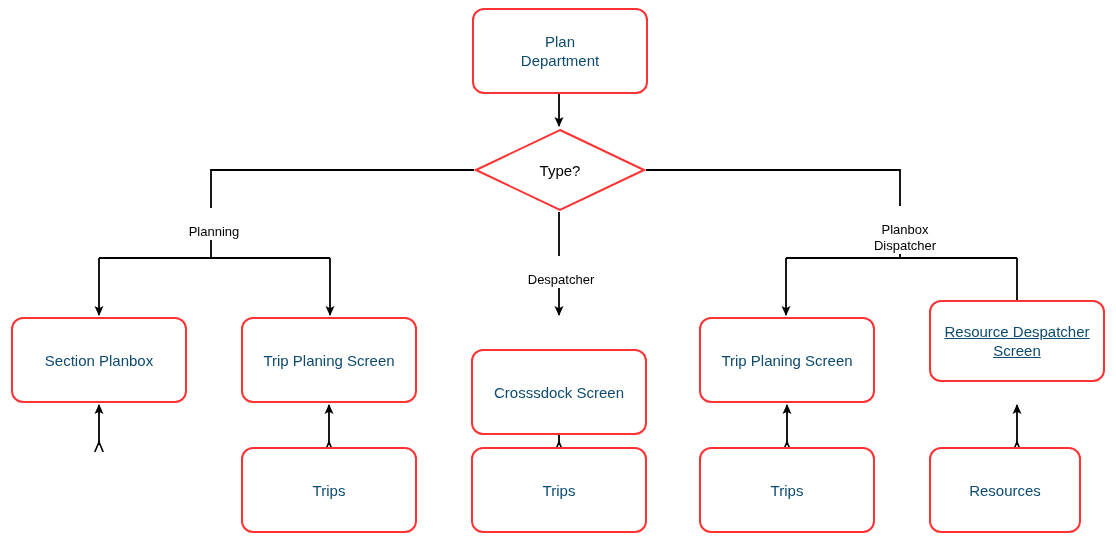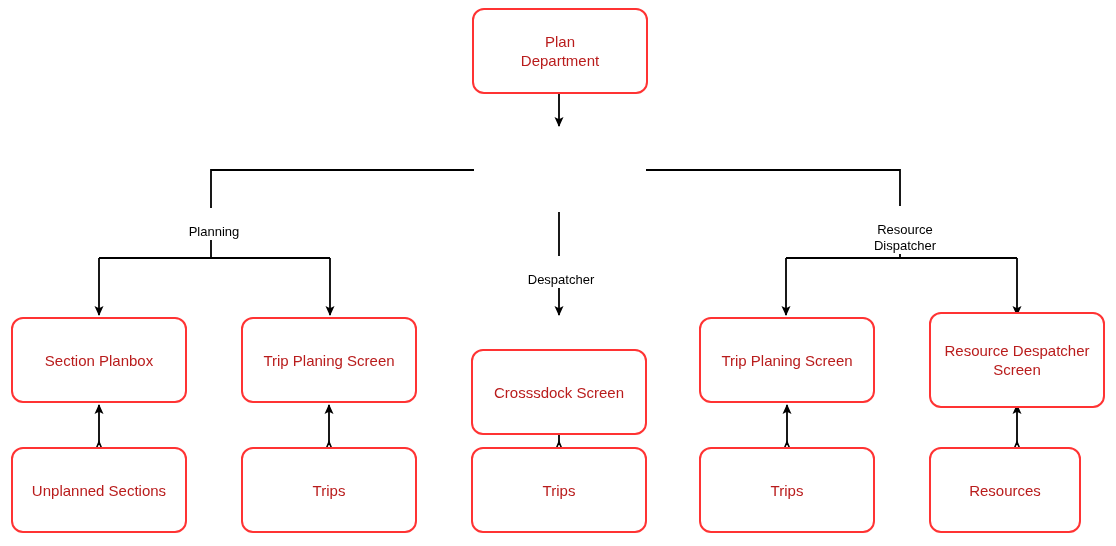--- a/index.html
+++ b/index.html
@@ -26,21 +26,21 @@
   .node {
     position: absolute;
     box-sizing: border-box;
     border: 2px solid #ff3333;
     border-radius: 12px;
     background: #ffffff;
     display: flex;
     align-items: center;
     justify-content: center;
     text-align: center;
-    color: #b91c1c;
+    color: #0c4a6e;
     font-size: 15px;
     line-height: 19px;
     z-index: 3;
   }
   .node-label {
     display: block;
     white-space: pre-line;
     padding: 0 6px;
   }
   .diamond-wrap {
@@ -117,52 +117,55 @@
       <path d="M1017,445 L1017,405" marker-end="url(#arrow-filled)"></path>
       <path d="M1017,445 L1017,443" marker-end="url(#arrow-open)"></path>
     </g>
   </svg>
 
   <div class="node" style="left:472px;top:8px;width:176px;height:86px;">
     <span class="node-label">Plan
 Department</span>
   </div>
 
+  <div class="diamond-wrap" style="left:474px;top:128px;width:172px;height:84px;">
+    <svg width="172" height="84" viewBox="0 0 172 84">
+      <polygon points="86,2 170,42 86,82 2,42" fill="#ffffff" stroke="#ff3333" stroke-width="2"></polygon>
+    </svg>
+    <div class="diamond-text">Type?</div>
+  </div>
 
   <div class="edge-label" style="left:178px;top:208px;width:66px;">
     <span>Planning</span>
   </div>
   <div class="edge-label" style="left:518px;top:256px;width:80px;">
     <span>Despatcher</span>
   </div>
   <div class="edge-label" style="left:856px;top:206px;width:92px;">
-    <span>Resource
+    <span>Planbox
 Dispatcher</span>
   </div>
 
   <div class="node" style="left:11px;top:317px;width:176px;height:86px;">
     <span class="node-label">Section Planbox</span>
   </div>
   <div class="node" style="left:241px;top:317px;width:176px;height:86px;">
     <span class="node-label">Trip Planing Screen</span>
   </div>
   <div class="node" style="left:471px;top:317px;width:176px;height:86px;margin-top:32px;">
     <span class="node-label">Crosssdock Screen</span>
   </div>
   <div class="node" style="left:699px;top:317px;width:176px;height:86px;">
     <span class="node-label">Trip Planing Screen</span>
   </div>
-  <div class="node" style="left:929px;top:312px;width:176px;height:96px;">
+  <div class="node" style="left:929px;top:300px;width:176px;height:82px;text-decoration:underline;">
     <span class="node-label">Resource Despatcher
 Screen</span>
   </div>
 
-  <div class="node" style="left:11px;top:447px;width:176px;height:86px;">
-    <span class="node-label">Unplanned Sections</span>
-  </div>
   <div class="node" style="left:241px;top:447px;width:176px;height:86px;">
     <span class="node-label">Trips</span>
   </div>
   <div class="node" style="left:471px;top:447px;width:176px;height:86px;">
     <span class="node-label">Trips</span>
   </div>
   <div class="node" style="left:699px;top:447px;width:176px;height:86px;">
     <span class="node-label">Trips</span>
   </div>
   <div class="node" style="left:929px;top:447px;width:152px;height:86px;">

